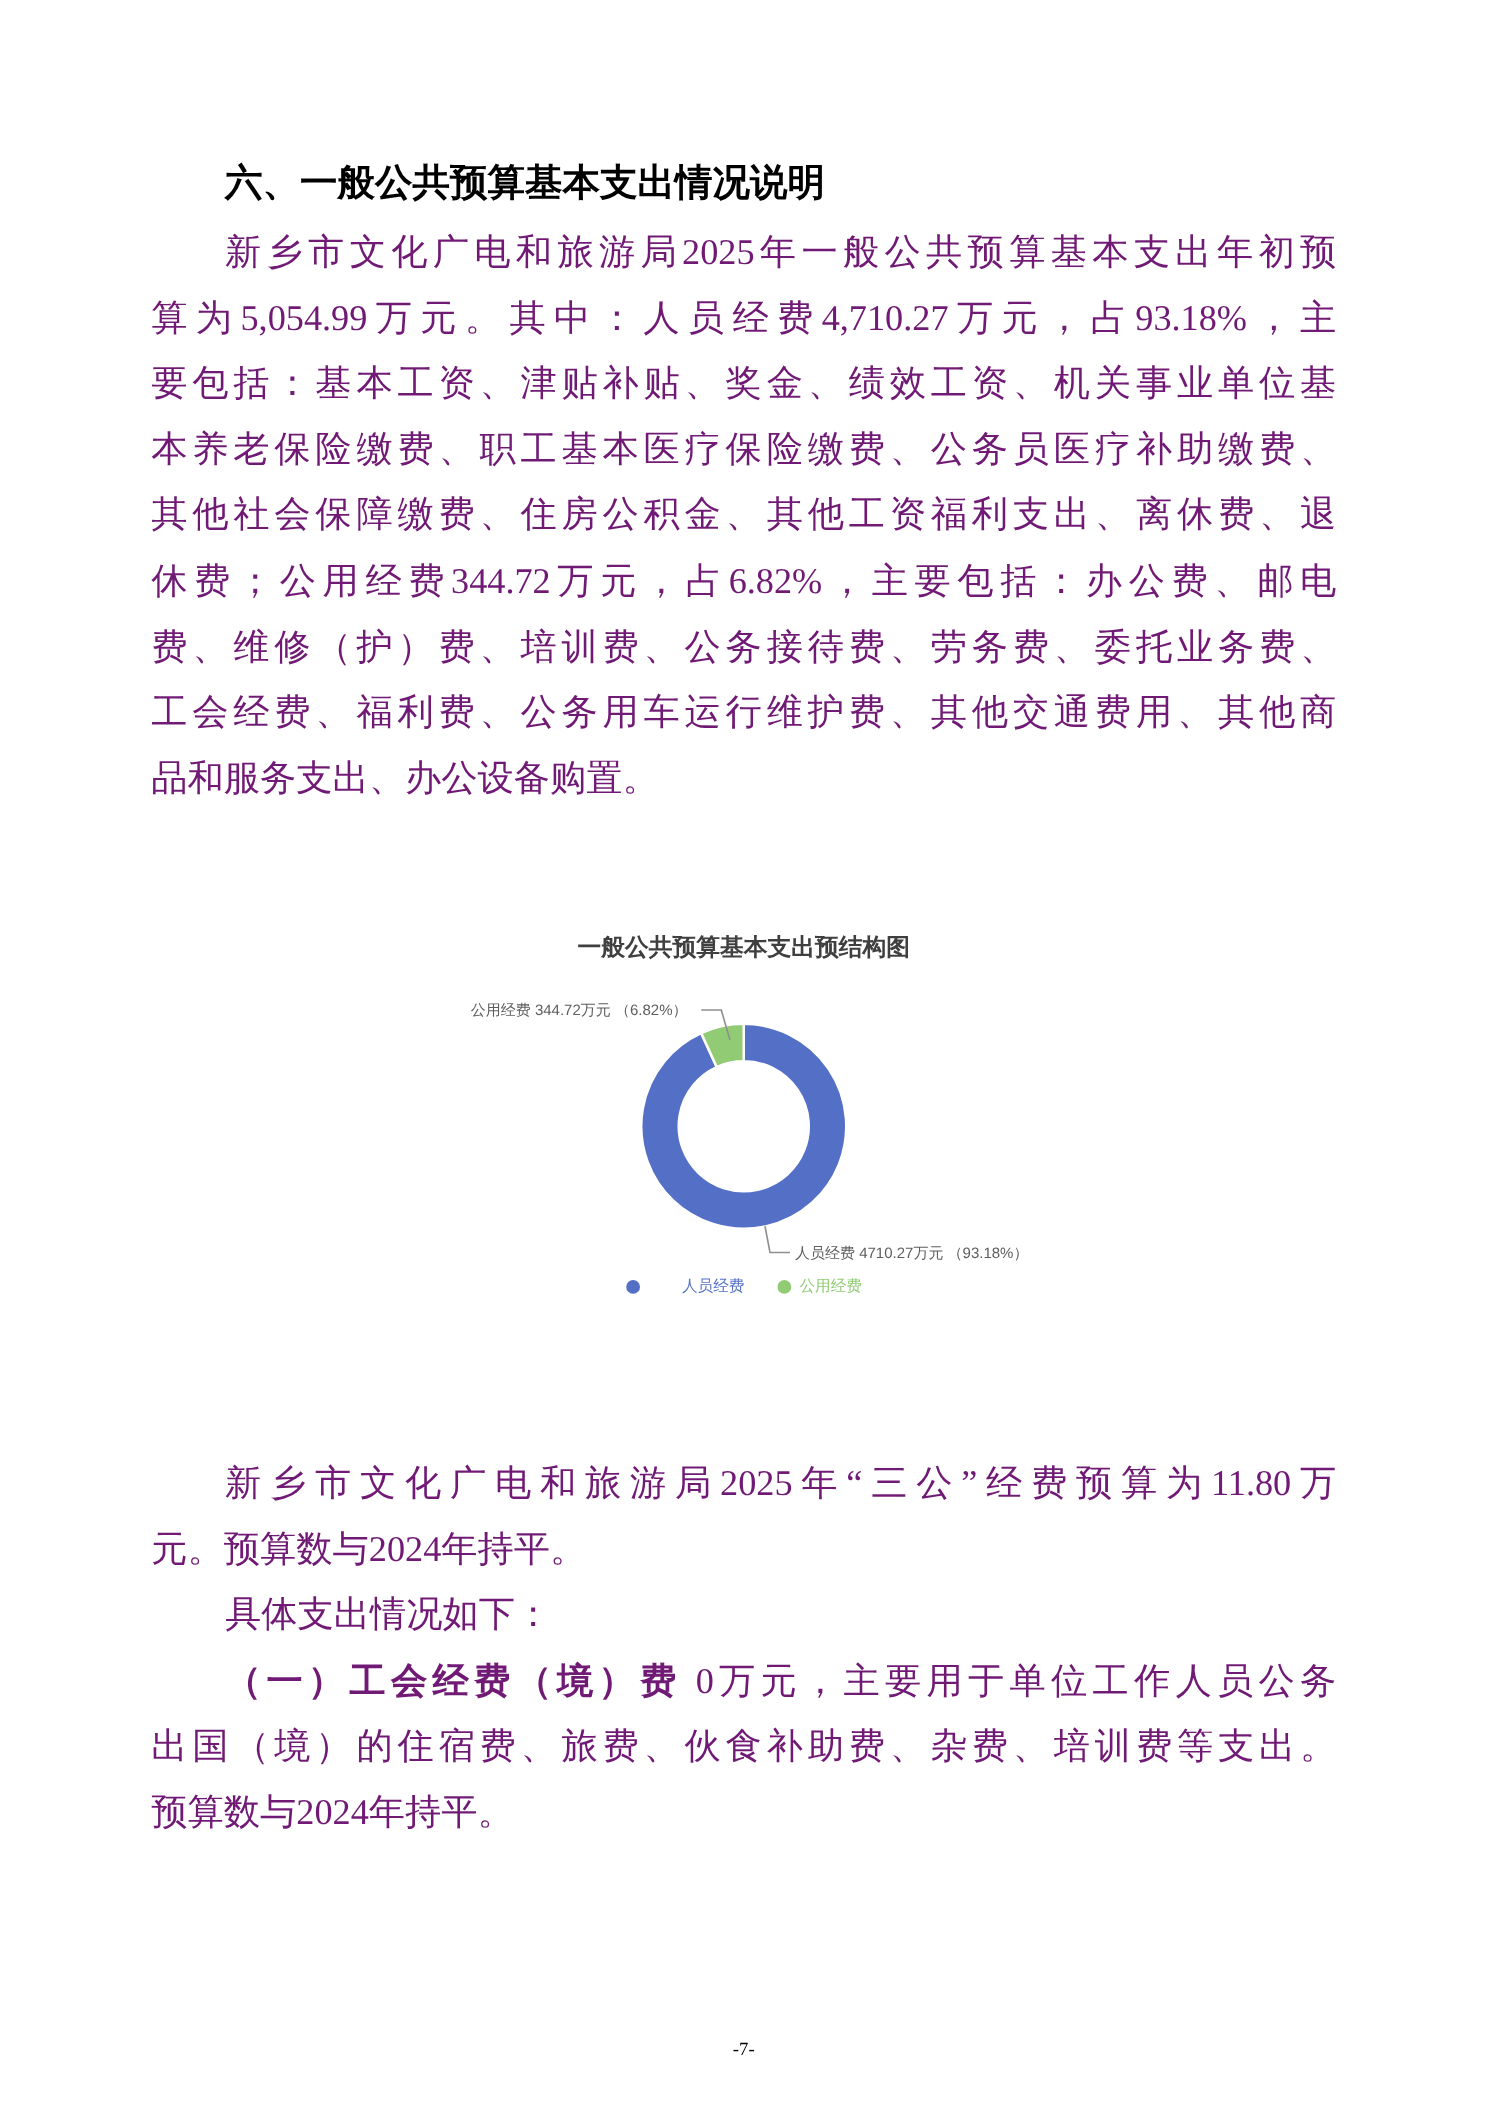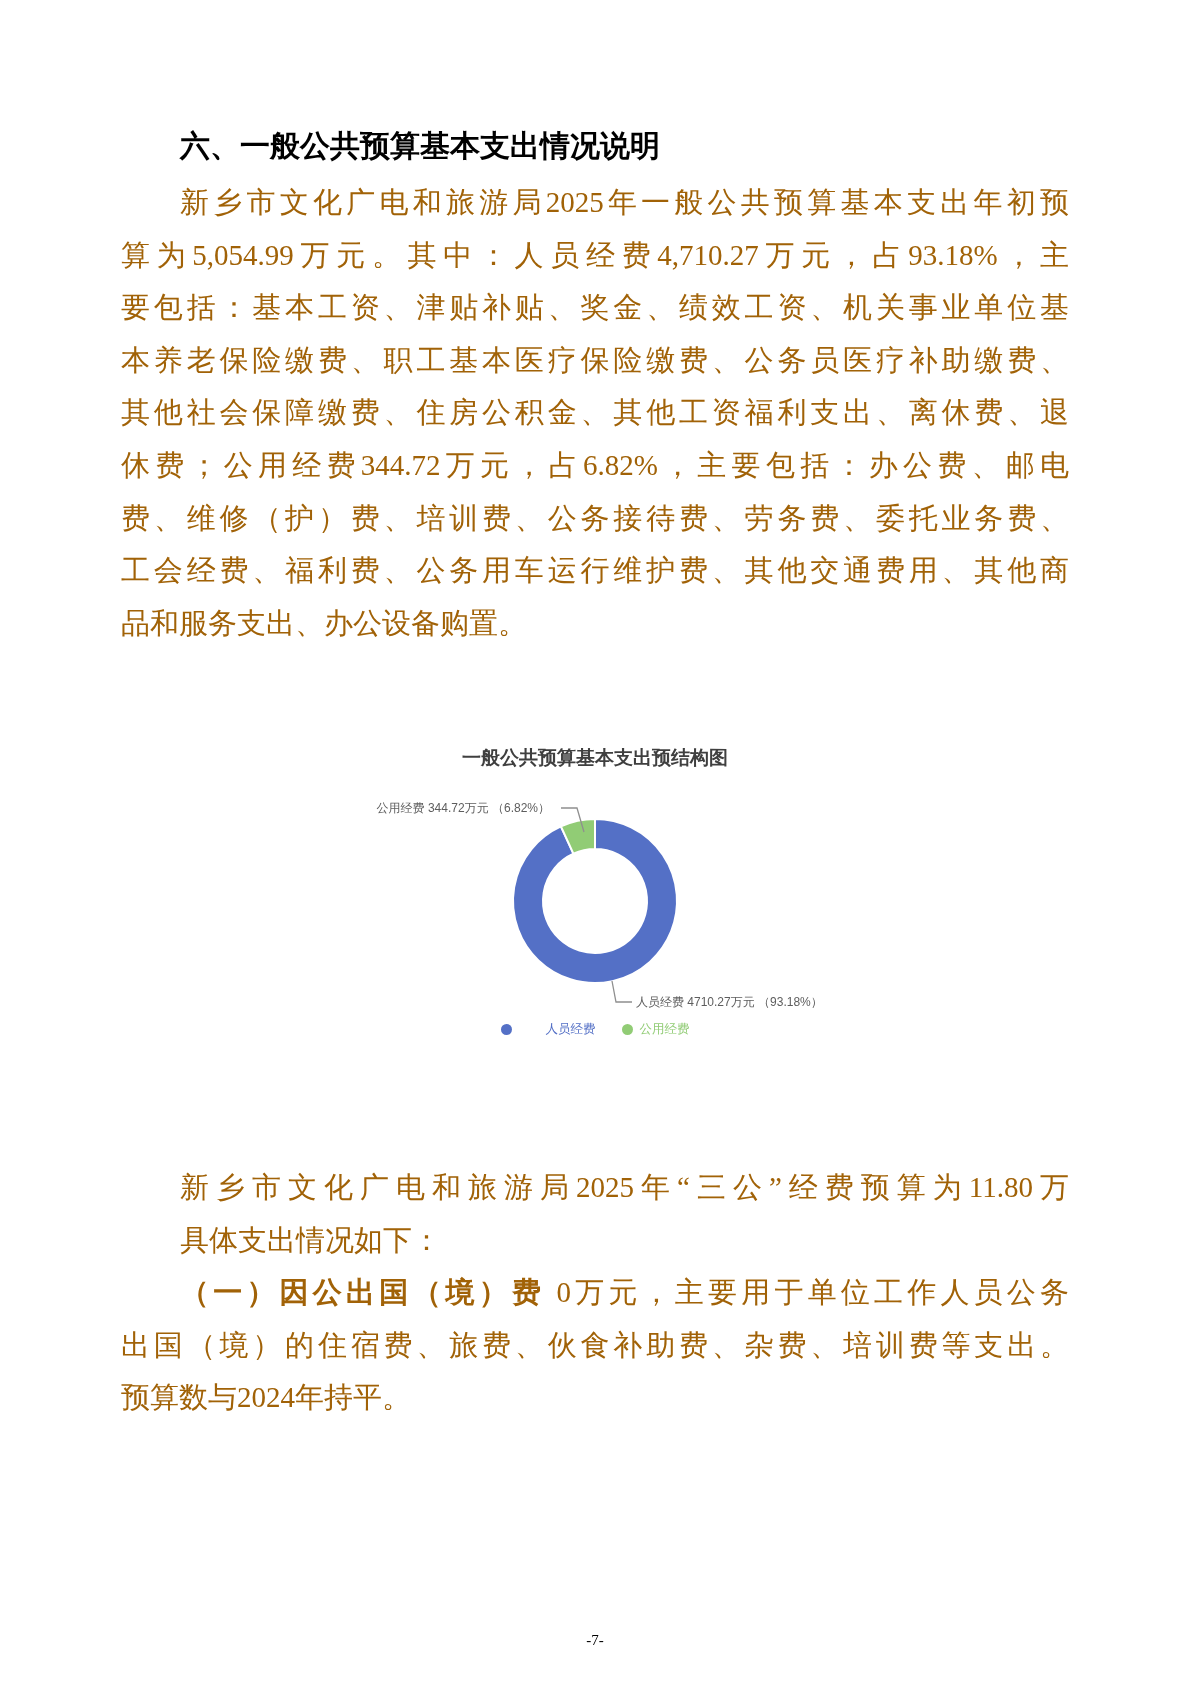--- a/index.html
+++ b/index.html
@@ -9,21 +9,21 @@
 
   .heading {
     position:absolute; left:180px;
     font-family:"Liberation Sans", sans-serif;
     font-weight:bold; font-size:30px; color:#000000;
     white-space:nowrap;
   }
   #h6 { top:126px; }
   #h7 { top:1118px; }
 
-  .para { position:absolute; left:121px; width:948px; font-size:29px; color:#a16207; }
+  .para { position:absolute; left:121px; width:948px; font-size:29px; color:#701a75; }
   #para6 { top:176px; }
   #para7 { top:1161px; }
 
   .line { height:52.6px; line-height:52.6px; overflow:hidden; }
   .line.fill { text-align:justify; text-align-last:justify; }
   .line.indent { padding-left:59px; }
   .lead { font-weight:bold; font-family:"Liberation Sans", sans-serif; }
 
   .chart-title {
     position:absolute; top:745px; left:0; width:100%;
@@ -86,21 +86,22 @@
     </div>
     <div class="legend-item">
       <span class="dot" style="background: rgb(145, 204, 117);"></span>
       <span class="legend-label" style="color: rgb(145, 204, 117);">公用经费</span>
     </div>
   </div>
 
 
   <div id="para7" class="para">
     <div class="line indent fill">新乡市文化广电和旅游局2025年“三公”经费预算为11.80万</div>
+    <div class="line">元。预算数与2024年持平。</div>
     <div class="line indent">具体支出情况如下：</div>
-    <div class="line indent fill"><span class="lead">（一）因公出国（境）费</span><span> 0万元，主要用于单位工作人员公务</span></div>
+    <div class="line indent fill"><span class="lead">（一）工会经费（境）费</span><span> 0万元，主要用于单位工作人员公务</span></div>
     <div class="line fill">出国（境）的住宿费、旅费、伙食补助费、杂费、培训费等支出。</div>
     <div class="line">预算数与2024年持平。</div>
   </div>
 
   <div class="footer">-7-</div>
 
 </div>
 
 </body></html>

